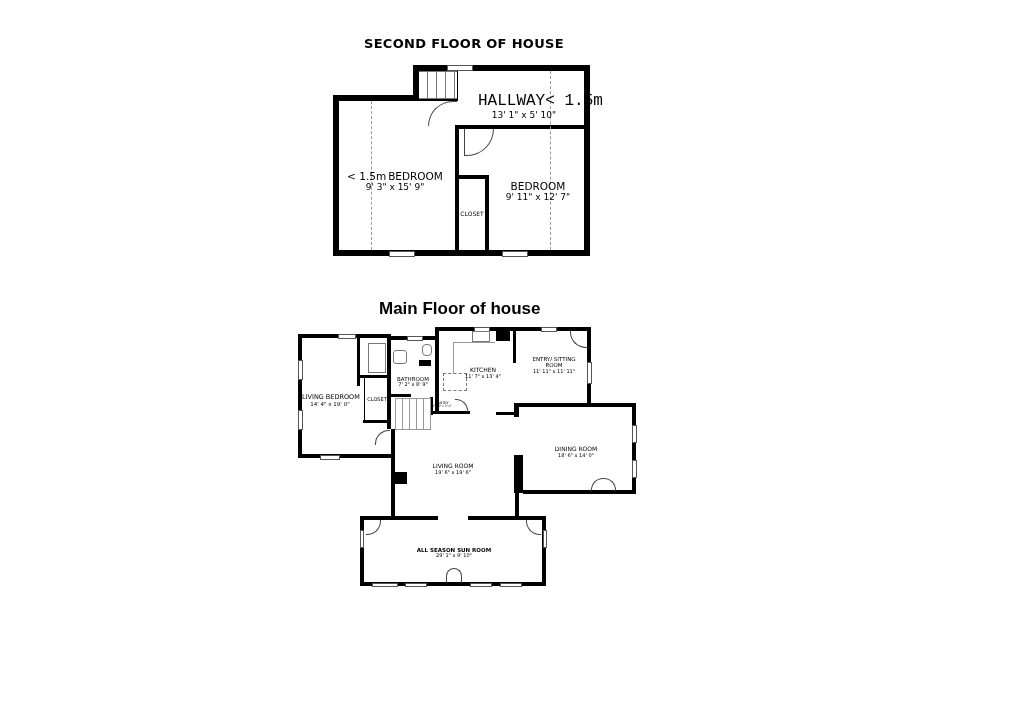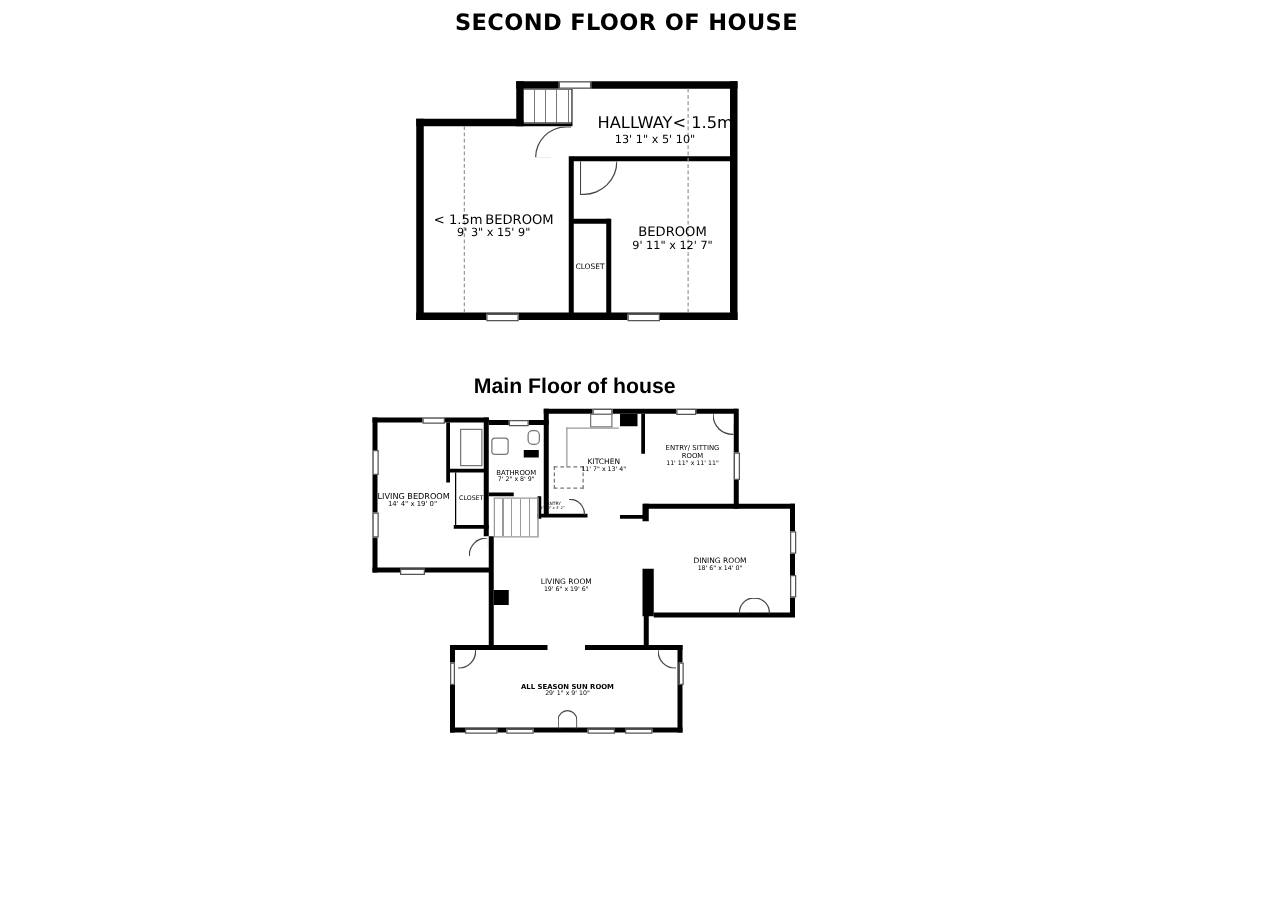--- a/index.html
+++ b/index.html
@@ -4,21 +4,21 @@
 <style>
   html,body{margin:0;padding:0;background:#ffffff;}
   body{width:1024px;height:723px;position:relative;overflow:hidden;font-family:"DejaVu Sans",sans-serif;color:#000;}
   .abs{position:absolute;}
   .wall{position:absolute;background:#000;}
   .thin{position:absolute;background:#000;}
   .dash{position:absolute;border-left:1px dashed #999;}
   .win{position:absolute;background:#fff;border:1px solid #555;}
   .lbl{position:absolute;text-align:center;white-space:nowrap;line-height:1.15;}
   .door{position:absolute;border:1px solid #444;}
-  .title1{position:absolute;left:364px;top:8px;font-family:"DejaVu Sans",sans-serif;font-weight:bold;font-size:18px;letter-spacing:0.3px;}
+  .title1{position:absolute;left:364px;top:36px;font-family:"DejaVu Sans",sans-serif;font-weight:bold;font-size:13px;letter-spacing:0.3px;}
   .title2{position:absolute;left:379px;top:299px;font-family:"Liberation Sans",sans-serif;font-weight:bold;font-size:17px;}
   .room-name{font-size:10px;}
   .room-dim{font-size:9px;}
   .sm-name{font-size:5.5px;}
   .sm-dim{font-size:5px;}
 </style>
 </head>
 <body>
 
 <div class="title1">SECOND FLOOR OF HOUSE</div>
@@ -50,21 +50,21 @@
   <div class="door" style="left:464px;top:129px;width:28px;height:26px;border-radius:0 0 28px 0;border-left:1px solid #444;border-top:none;"></div>
 
   <div class="dash" style="left:371px;top:101px;height:149px;"></div>
   <div class="dash" style="left:550px;top:71px;height:179px;"></div>
 
   <div class="lbl" style="left:340px;top:170px;width:110px;">
     <div class="room-name" style="font-size:10.5px;"><span style="margin-right:2px;">&lt; 1.5m</span><span>BEDROOM</span></div>
     <div class="room-dim">9' 3" x 15' 9"</div>
   </div>
   <div class="lbl" style="left:478px;top:92px;width:108px;">
-    <div class="room-name" style="font-size:13px;"><span>HALLWAY</span><span>&lt; 1.5m</span></div>
+    <div class="room-name" style="font-size:16px;font-family:Liberation Mono, monospace;"><span>HALLWAY</span><span>&lt; 1.5m</span></div>
     <div class="room-dim" style="margin-left:-16px;">13' 1" x 5' 10"</div>
   </div>
   <div class="lbl" style="left:488px;top:180px;width:100px;">
     <div class="room-name" style="font-size:10.5px;">BEDROOM</div>
     <div class="room-dim">9' 11" x 12' 7"</div>
   </div>
   <div class="lbl sm-name" style="left:459px;top:211px;width:26px;font-size:6px;">CLOSET</div>
 </div>
 
 <div>

